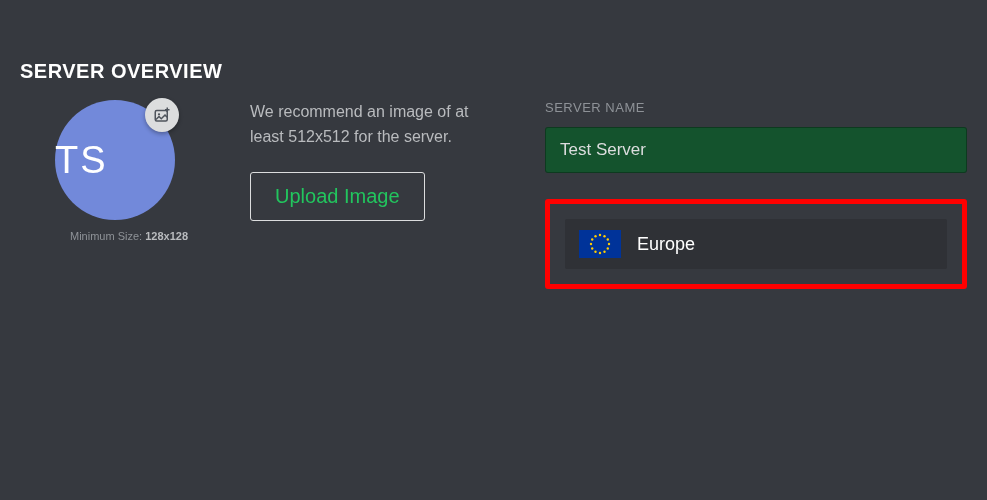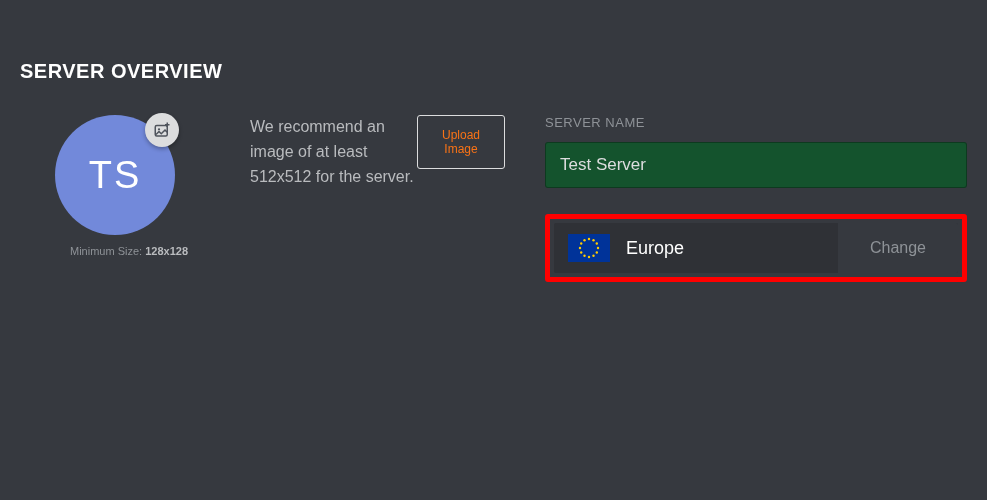--- a/index.html
+++ b/index.html
@@ -14,21 +14,21 @@
       font-family: -apple-system, BlinkMacSystemFont, "Segoe UI", Helvetica, Arial, sans-serif;
       color: #dcddde;
       padding: 60px 20px 0 20px;
       overflow: hidden;
     }
     .page-title {
       color: #ffffff;
       font-size: 20px;
       font-weight: 700;
       letter-spacing: 0.5px;
-      margin-bottom: 32px;
+      margin-bottom: 17px;
       text-transform: uppercase;
     }
     .content-row {
       display: flex;
       gap: 40px;
     }
     .left-col {
       width: 190px;
       display: flex;
       flex-direction: column;
@@ -40,21 +40,20 @@
       height: 120px;
       margin-bottom: 10px;
     }
     .avatar {
       width: 120px;
       height: 120px;
       border-radius: 50%;
       background: #7289da;
       display: flex;
       align-items: center;
-      justify-content: center;
       font-size: 38px;
       font-weight: 400;
       color: #ffffff;
       letter-spacing: 2px;
     }
     .upload-badge {
       position: absolute;
       top: -2px;
       right: -4px;
       width: 34px;
@@ -72,34 +71,34 @@
       text-align: center;
       margin-left: 28px;
     }
     .min-size .bold {
       font-weight: 700;
       color: #b9bbbe;
     }
     .mid-col {
       width: 255px;
       display: flex;
-      flex-direction: row;
+      flex-direction: column;
     }
     .recommend {
       color: #b9bbbe;
       font-size: 16px;
       line-height: 1.55;
       margin-bottom: 22px;
     }
     .upload-btn {
       border: 1.5px solid #dcddde;
       background: transparent;
-      color: #f97316;
+      color: #22c55e;
       padding: 12px 24px;
-      font-size: 12px;
+      font-size: 20px;
       border-radius: 3px;
       cursor: pointer;
       align-self: flex-start;
       font-family: inherit;
     }
     .right-col {
       flex: 1;
       max-width: 480px;
     }
     .field-label {
@@ -117,21 +116,21 @@
       border-radius: 3px;
       color: #dcddde;
       font-size: 17px;
       padding: 12px 14px;
       font-family: inherit;
       margin-bottom: 26px;
     }
     .region-highlight {
       border: 5px solid #ff0000;
       border-radius: 3px;
-      padding: 4px;
+      padding: 15px;
     }
     .region-row {
       display: flex;
       align-items: stretch;
       background: #2f3136;
       border-radius: 2px;
       height: 50px;
     }
     .region-left {
       display: flex;
@@ -216,18 +215,17 @@
                 <circle cx="16.5" cy="21.8" r="1.2"></circle>
                 <circle cx="13.2" cy="18.5" r="1.2"></circle>
                 <circle cx="12" cy="14" r="1.2"></circle>
                 <circle cx="13.2" cy="9.5" r="1.2"></circle>
                 <circle cx="16.5" cy="6.2" r="1.2"></circle>
               </g>
             </svg>
           </div>
           <span class="region-name">Europe</span>
         </div>
-        <button class="change-btn">Change</button>
       </div>
     </div>
   </div>
 
 </div>
 
 </body></html>

